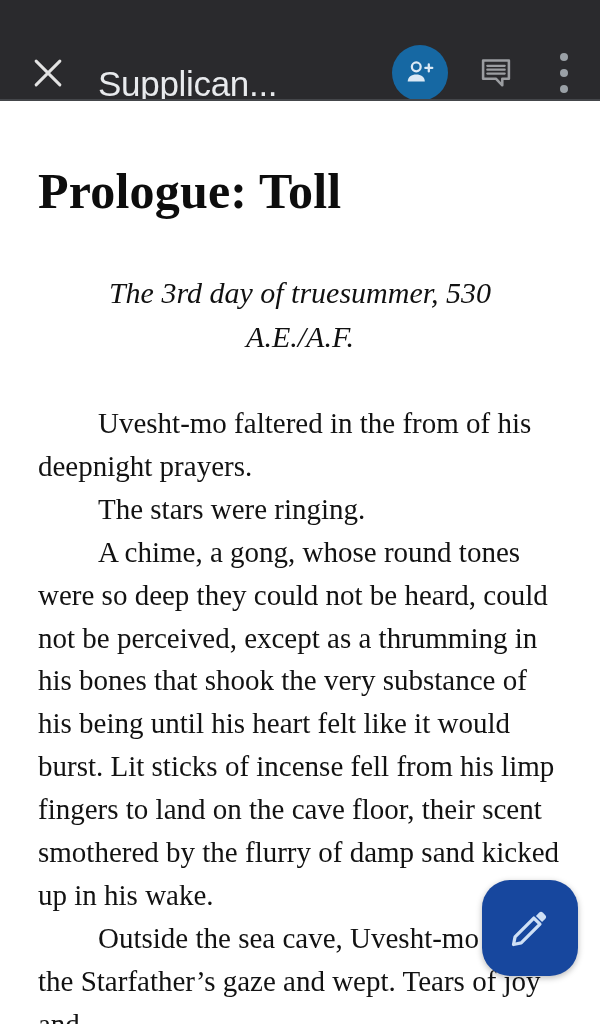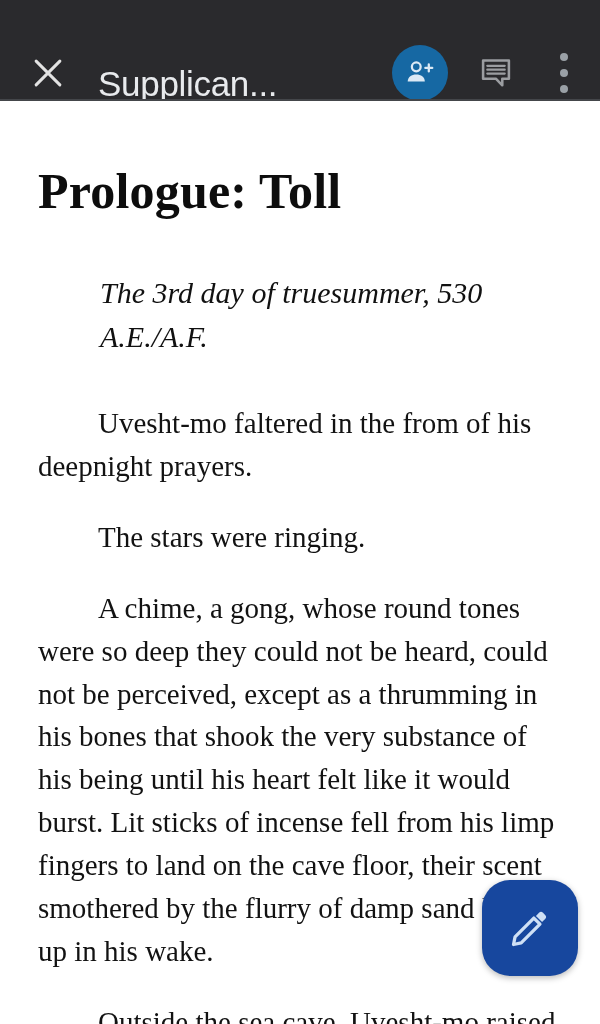--- a/index.html
+++ b/index.html
@@ -105,37 +105,37 @@
     font-family:"Liberation Serif", "DejaVu Serif", serif;
     font-weight:700;
     font-size:50px;
     line-height:1.1;
     color:#0d0d0d;
     letter-spacing:0.2px;
     margin-top:63px;
   }
 
   .doc-subtitle {
+    text-align:center;
     font-family:"Liberation Serif", "DejaVu Serif", serif;
     font-style:italic;
     font-weight:400;
     font-size:30px;
     line-height:1.45;
     color:#111111;
     margin-top:52px;
     padding:0 62px;
   }
 
   .doc-para {
     font-family:"Liberation Serif", "DejaVu Serif", serif;
     font-size:29px;
     line-height:1.48;
     color:#121212;
     text-indent:60px;
-    margin-top:28px;
   }
   .doc-para.first { margin-top:44px; }
 
   
   .fab {
     position:absolute;
     right:22px;
     bottom:48px;
     width:96px;
     height:96px;

